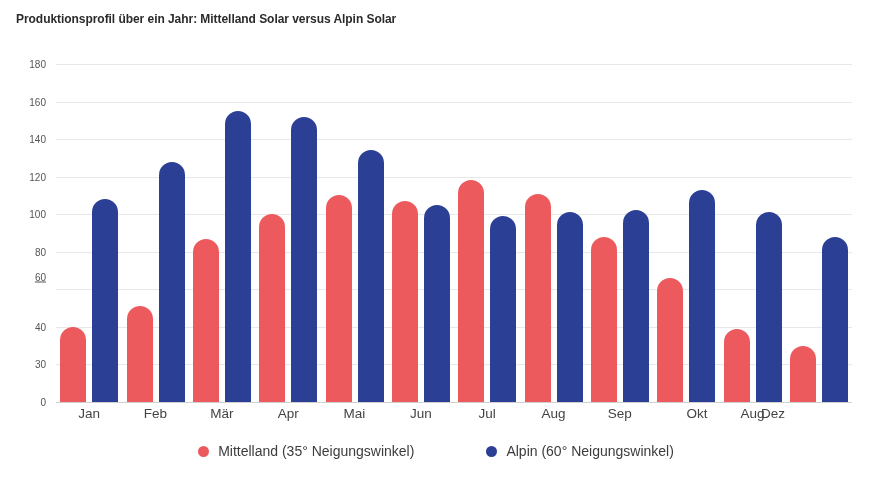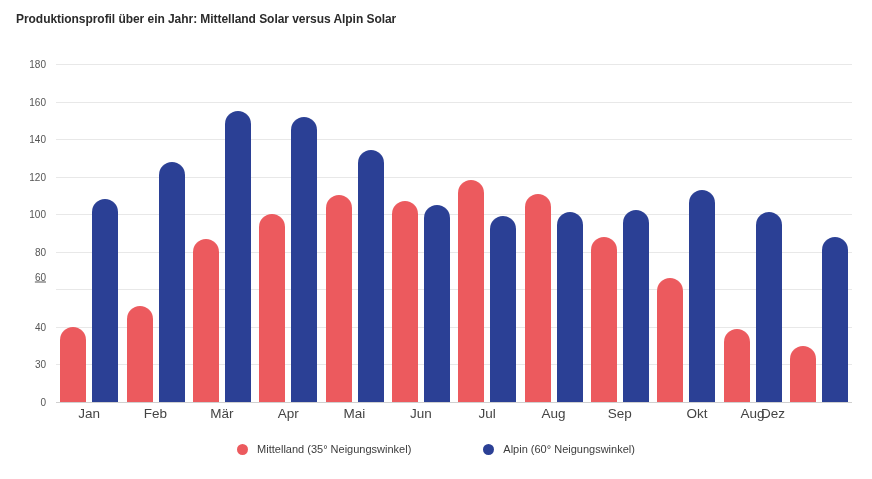--- a/index.html
+++ b/index.html
@@ -128,21 +128,21 @@
   }
   .legend-swatch {
     width: 11px;
     height: 11px;
     border-radius: 50%;
     flex: none;
   }
   .legend-swatch.series-mittelland { background: #ec5a5e; }
   .legend-swatch.series-alpin { background: #2b4095; }
   .legend-label {
-    font-size: 11px;
+    font-size: 14px;
     color: #3c3c3c;
     white-space: nowrap;
   }
 </style>
 </head>
 <body>
 
 <div id="chart-root">
 
   <div class="chart-title">Produktionsprofil über ein Jahr: Mittelland Solar versus Alpin Solar</div>

